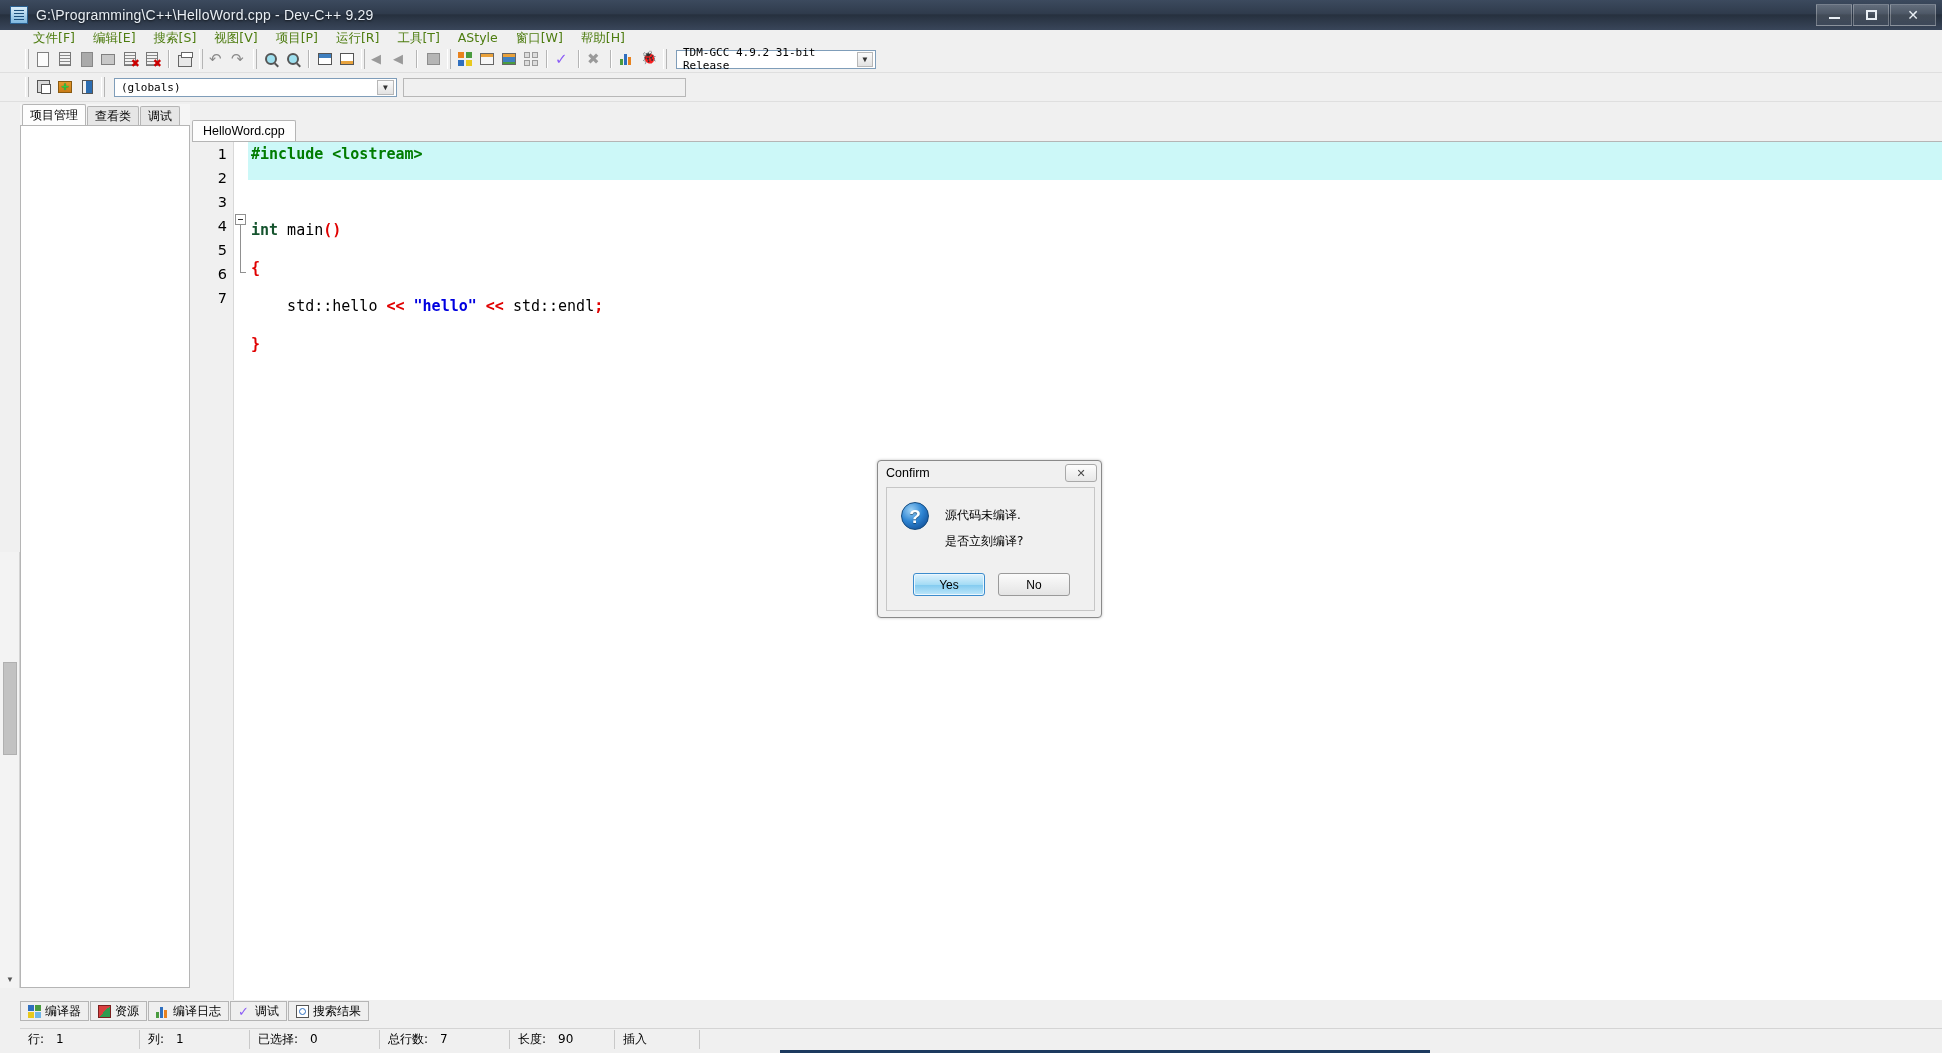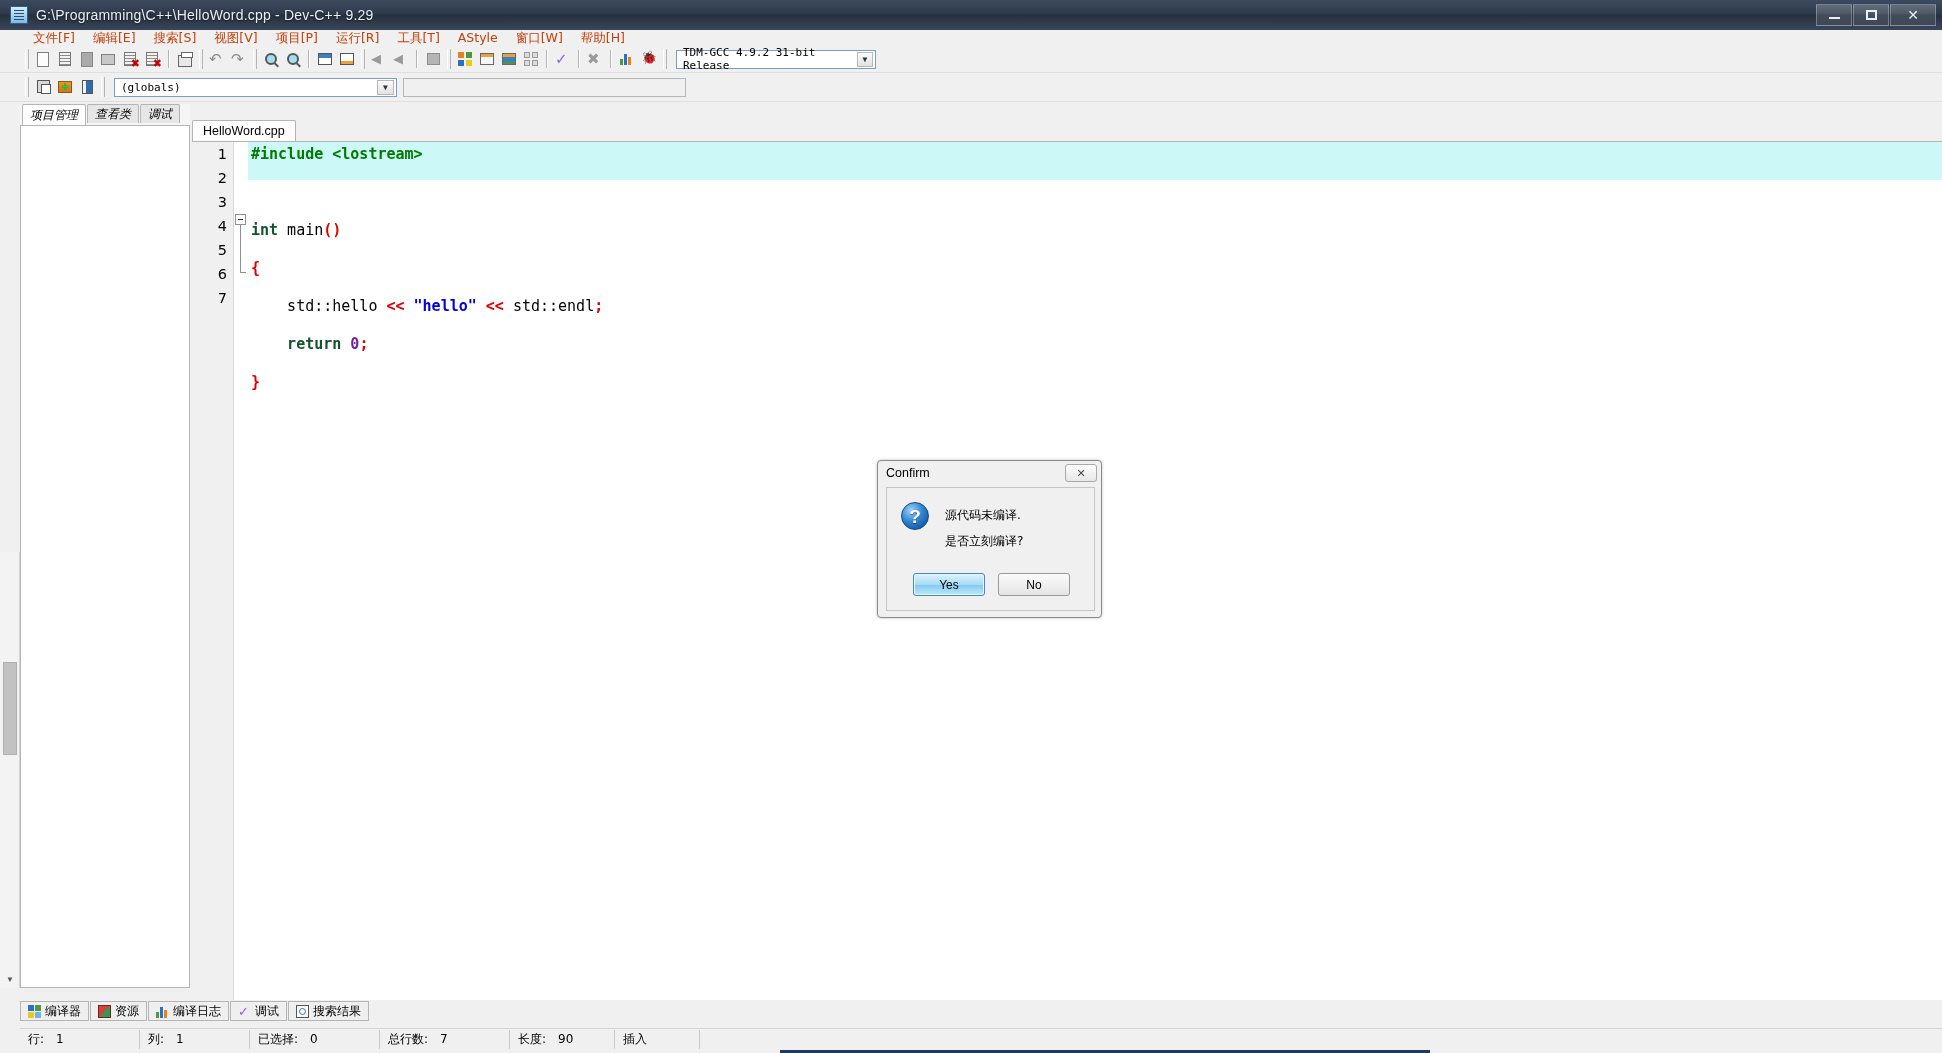--- a/index.html
+++ b/index.html
@@ -44,21 +44,21 @@
   .win-btn .glyph-min { display:block; width: 11px; height: 2px; background: #e9eff5; margin-top: 6px; }
   .win-btn .glyph-max { display:block; width: 11px; height: 10px; border: 2px solid #e9eff5; }
   .win-btn .glyph-close { font-size: 14px; font-weight: bold; }
 
   
   .menubar {
     position: absolute; left: 0; top: 30px; width: 1942px; height: 16px;
     background: #f0f0f0; display: flex; align-items: center; padding-left: 24px;
   }
   .menu-item {
-    font-size: 12.5px; color: #c2410c; padding: 0 9px; white-space: nowrap; line-height: 16px;
+    font-size: 12.5px; color: #4d7c0f; padding: 0 9px; white-space: nowrap; line-height: 16px;
     font-family: "DejaVu Sans", "Liberation Sans", sans-serif;
   }
 
   
   .toolbar-row {
     position: absolute; left: 0; width: 1942px;
     background: #f0f0f0; display: flex; align-items: center;
     border-bottom: 1px solid #dfdfdf;
   }
   #toolbar1 { top: 46px; height: 27px; padding-left: 22px; }
@@ -114,21 +114,21 @@
     background: linear-gradient(to bottom,#fbfbfb,#e2e2e2);
     border: 1px solid #b7b7b7; display:flex; align-items:center; justify-content:center;
     font-size: 8px; color:#333;
   }
   #compiler-combo { width: 200px; margin-left: 6px; }
   #globals-combo { width: 283px; margin-left: 6px; }
   #blank-combo { width: 283px; margin-left: 6px; }
 
   
   .leftpanel { position: absolute; left: 20px; top: 104px; width: 170px; height: 884px; background:#f5f5f5; }
-  .tabstrip { display: flex; align-items: flex-start; height: 21px; padding-left: 2px; font-style: italic; }
+  .tabstrip { display: flex; align-items: flex-end; height: 21px; padding-left: 2px; }
   .tab {
     height: 19px; padding: 0 7px; font-size: 12px; line-height: 18px;
     border: 1px solid #b5b5b5; border-bottom: none; background: #e6e6e6; color: #000;
     font-family: "DejaVu Sans","Liberation Sans",sans-serif; margin-right: 1px; white-space: nowrap;
     border-radius: 2px 2px 0 0;
   }
   .tab.active { background: #fdfdfd; height: 21px; line-height: 20px; }
   .panel-body { position: absolute; left:0; top:21px; width:170px; height: 863px; background:#fff; border:1px solid #b5b5b5; border-top:1px solid #b5b5b5; }
 
   
@@ -474,21 +474,20 @@
         <div class="fold-box"></div>
         <div class="fold-line"></div>
         <div class="fold-foot"></div>
       </div>
       <div class="code" id="code-lines">
           <div class="cline hl"><span class="tk-pre">#include </span><span class="tk-pre">&lt;lostream&gt;</span></div>
           <div class="cline">&nbsp;</div>
           <div class="cline"><span class="tk-kw">int</span><span class="tk-id"> main</span><span class="tk-brace">()</span></div>
           <div class="cline"><span class="tk-brace">{</span></div>
           <div class="cline"><span class="tk-id">    std::hello </span><span class="tk-op">&lt;&lt;</span><span class="tk-id"> </span><span class="tk-str">"hello"</span><span class="tk-id"> </span><span class="tk-op">&lt;&lt;</span><span class="tk-id"> std::endl</span><span class="tk-op">;</span></div>
-          <div class="cline"><span class="tk-kw">    return </span><span class="tk-num">0</span><span class="tk-op">;</span></div>
           <div class="cline"><span class="tk-brace">}</span></div>
         </div>
     </div>
   </div>
 
   <div class="bottom-tabs">
     <div class="btab">
       <span class="bico" style="display:grid;grid-template-columns:1fr 1fr;grid-template-rows:1fr 1fr;gap:1px">
         <i style="background:#2f6fbf"></i>
           <i style="background:#4a9b3f"></i>

